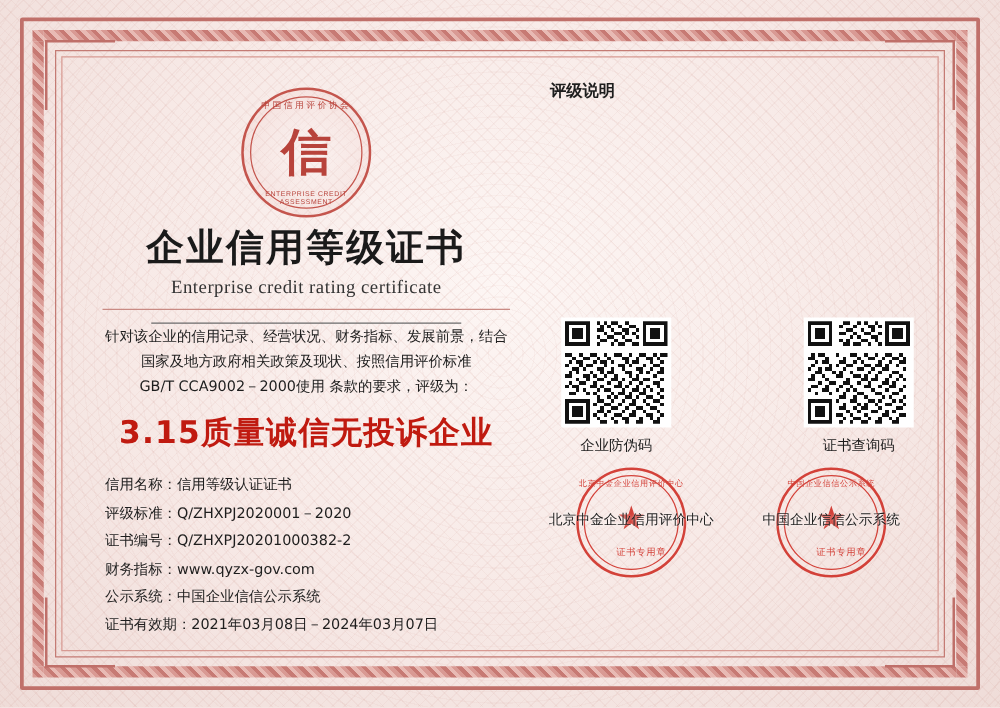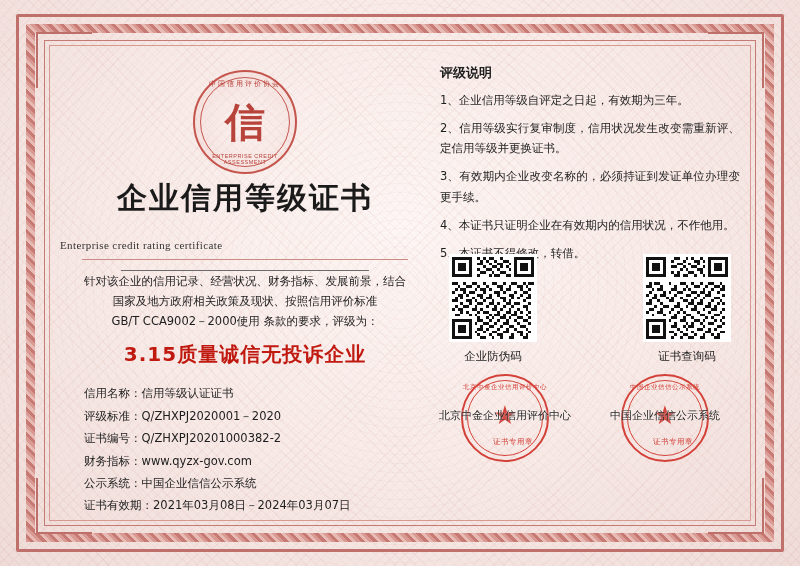--- a/index.html
+++ b/index.html
@@ -73,37 +73,37 @@
   }
   .seal-emblem .toptext{top:9px;}
   .seal-emblem .bottext{bottom:9px;font-size:5.5px;letter-spacing:.5px;}
 
   .title-cn{
     text-align:center;font-size:30px;font-weight:bold;color:#1a1a1a;
     letter-spacing:2px;margin-top:2px;
     font-family:"DejaVu Sans", sans-serif;
   }
   .title-en{
-    text-align:left;font-size:11px;color:#333;margin-top:20px;letter-spacing:.4px;
+    text-align:center;font-size:15px;color:#333;margin-top:3px;letter-spacing:.4px;
     font-family:"Liberation Serif", serif;
   }
   .title-rule{height:1px;background:#c98b84;margin:8px 22px 10px;}
   .company{
     text-align:center;font-size:16px;font-weight:bold;color:#111;letter-spacing:1px;
     font-family:"DejaVu Sans", sans-serif;
   }
   .company-underline{height:1px;background:#6b6b6b;width:248px;margin:3px auto 0;}
   .para{
     margin-top:0;font-size:11.5px;color:#1d1d1d;line-height:1.75;
     text-align:center;
     font-family:"DejaVu Sans", sans-serif;
   }
   .grade{
     text-align:center;margin-top:10px;color:#c01a10;
-    font-size:20px;font-weight:bold;letter-spacing:1px;
+    font-size:25px;font-weight:bold;letter-spacing:1px;
     font-family:"DejaVu Sans", sans-serif;
   }
   .fields{margin-top:14px;padding-left:24px;}
   .field{font-size:11.5px;color:#1d1d1d;line-height:1.95;font-family:"DejaVu Sans", sans-serif;}
   .field .k{display:inline-block;}
   .field .v{display:inline-block;}
 
   
   .right{position:absolute;right:0;top:8px;width:300px;}
   .notes-title{font-size:13px;color:#1d1d1d;font-weight:bold;font-family:"DejaVu Sans", sans-serif;}
@@ -201,27 +201,20 @@
           <span class="k">公示系统：</span><span class="v">中国企业信信公示系统</span>
         </div>
         <div class="field">
           <span class="k">证书有效期：</span><span class="v">2021年03月08日－2024年03月07日</span>
         </div>
       </div>
     </div>
 
     <div class="right">
       <div class="notes-title">评级说明</div>
-      <div class="notes">
-        <div class="note">1、企业信用等级自评定之日起，有效期为三年。</div>
-        <div class="note">2、信用等级实行复审制度，信用状况发生改变需重新评、定信用等级并更换证书。</div>
-        <div class="note">3、有效期内企业改变名称的，必须持证到发证单位办理变更手续。</div>
-        <div class="note">4、本证书只证明企业在有效期内的信用状况，不作他用。</div>
-        <div class="note">5、本证书不得修改，转借。</div>
-      </div>
     </div>
 
     <div class="qrs">
       <div class="qrbox">
         <div class="qr">
           <svg viewBox="0 0 29 29" width="82" height="82" shape-rendering="crispEdges" aria-hidden="true">
             <rect width="29" height="29" fill="#fff"></rect>
             <g fill="#111">
               <rect x="0" y="0" width="7" height="7"></rect>
                 <rect x="1" y="1" width="5" height="5" fill="#fff"></rect>

